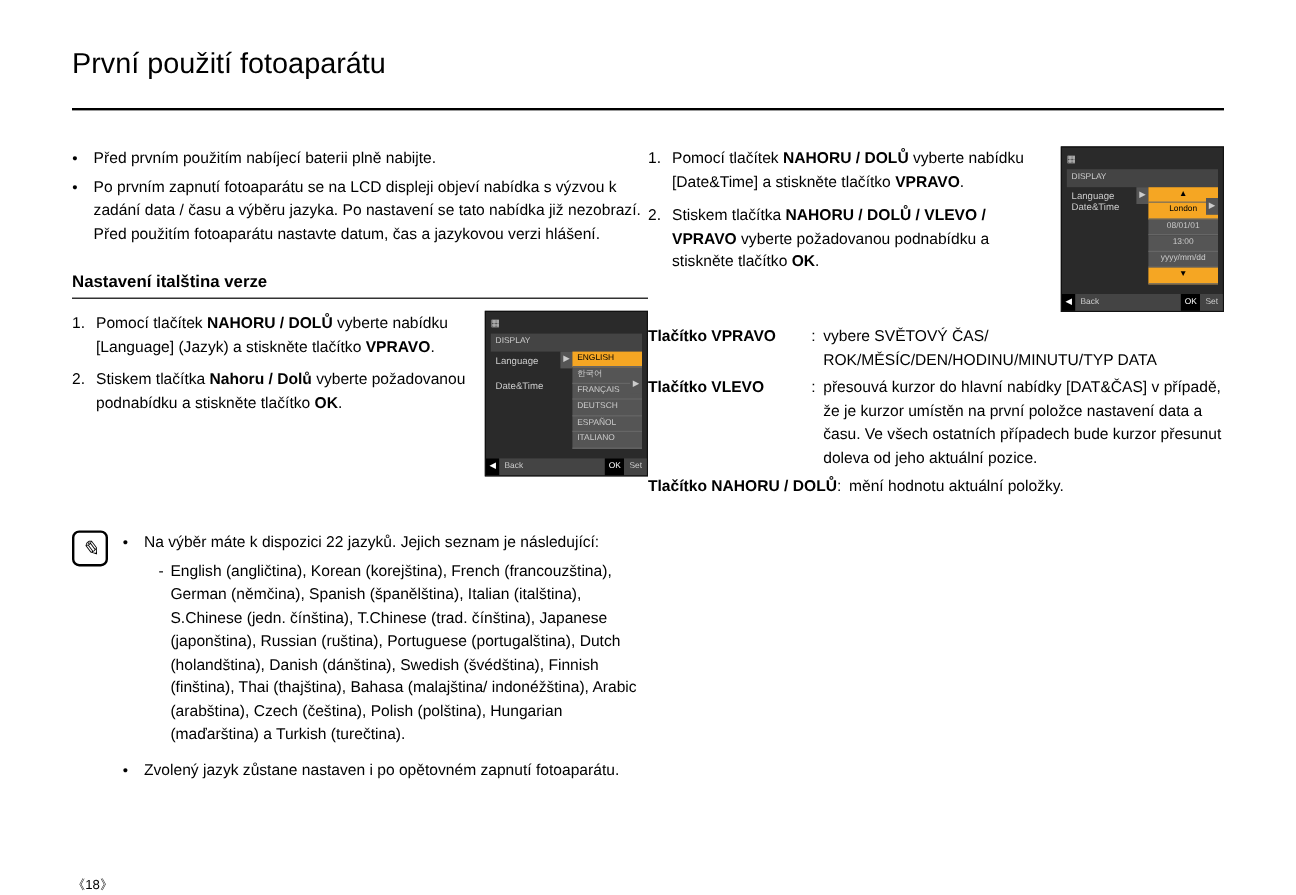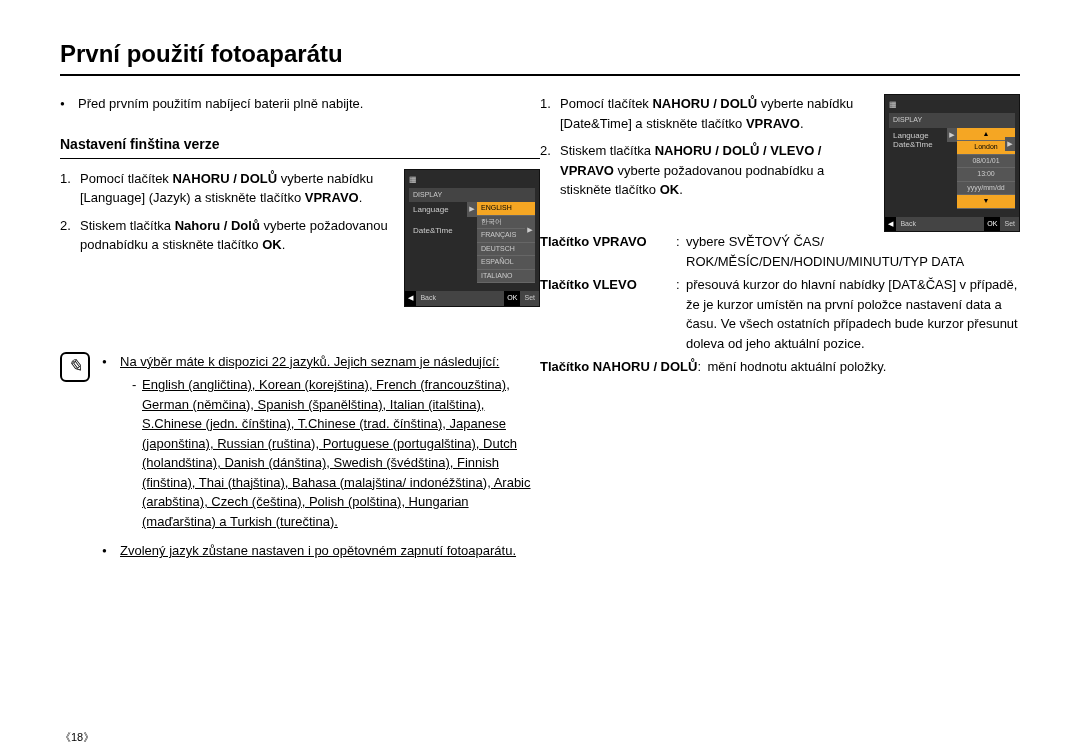--- a/index.html
+++ b/index.html
@@ -7,24 +7,24 @@
     font-family: Arial, Helvetica, sans-serif;
     background: #fff;
     width: 1080px;
     height: 746px;
     padding: 40px 60px 20px 60px;
     position: relative;
     color: #000;
   }
   .page-title {
     font-size: 24px;
-    font-weight: bold;
+    font-weight: normal;
     border-bottom: 2px solid #000;
-    padding-bottom: 6px;
-    margin-bottom: 18px;
+    padding-bottom: 22px;
+    margin-bottom: 30px;
   }
   .columns { display: flex; }
   .col { flex: 1; font-size: 13px; line-height: 1.5; }
   .bullets { list-style: none; margin-bottom: 20px; }
   .bullets > li { position: relative; padding-left: 18px; margin-bottom: 4px; }
   .bullets > li::before { content: "●"; position: absolute; left: 0; font-size: 8px; top: 4px; }
   .section-head {
     font-weight: bold;
     font-size: 14px;
     border-bottom: 1px solid #000;
@@ -72,27 +72,27 @@
     width: 30px; height: 30px;
     border: 2px solid #000;
     border-radius: 6px;
     display: flex; align-items: center; justify-content: center;
     flex-shrink: 0;
     font-style: italic;
     font-family: Georgia, serif;
     font-size: 18px;
   }
   .note-list { list-style: none; font-size: 13px; line-height: 1.5; }
-  .note-list > li { position: relative; padding-left: 18px; margin-bottom: 10px; text-decoration: underline; }
+  .note-list > li { position: relative; padding-left: 18px; margin-bottom: 10px; }
   .note-list > li::before { content: "●"; position: absolute; left: 0; font-size: 8px; top: 4px; }
   .sublist { padding-left: 12px; margin-top: 4px; }
   .sublist-item { position: relative; padding-left: 10px; }
   .sublist-item::before { content: "-"; position: absolute; left: 0; }
 
-  .btn-table { }
+  .btn-table { margin-top: 10px; }
   .btn-table .brow { display: flex; margin-bottom: 4px; }
   .btn-table .blbl { width: 136px; font-weight: bold; flex-shrink: 0; }
   .btn-table .bsep { width: 10px; flex-shrink: 0; }
   .btn-table .bval { flex: 1; }
 
   .page-num {
     position: absolute;
     bottom: 1px;
     left: 60px;
     font-size: 11px;
@@ -101,23 +101,24 @@
 </head>
 <body>
 
 <div class="page-title">První použití fotoaparátu</div>
 
 <div class="columns">
 
   <div class="col">
     <ul class="bullets">
       <li>Před prvním použitím nabíjecí baterii plně nabijte.</li>
+      <li>Po prvním zapnutí fotoaparátu se na LCD displeji objeví nabídka s výzvou k zadání data / času a výběru jazyka.  Po nastavení se tato nabídka již nezobrazí. Před použitím fotoaparátu nastavte datum, čas a jazykovou verzi hlášení.</li>
     </ul>
 
-    <div class="section-head">Nastavení finština verze</div>
+    <div class="section-head">Nastavení italština verze</div>
 
     <div class="step-wrap">
       <ol class="steps step-text">
         <li><span class="num">1.</span>
           <span>Pomocí tlačítek </span><b>NAHORU / DOLŮ</b><span> vyberte nabídku [Language] (Jazyk) a stiskněte tlačítko </span><b>VPRAVO</b><span>.</span>
         </li>
         <li><span class="num">2.</span>
           <span>Stiskem tlačítka </span><b>Nahoru / Dolů</b><span> vyberte požadovanou podnabídku a stiskněte tlačítko </span><b>OK</b><span>.</span>
         </li>
       </ol>

